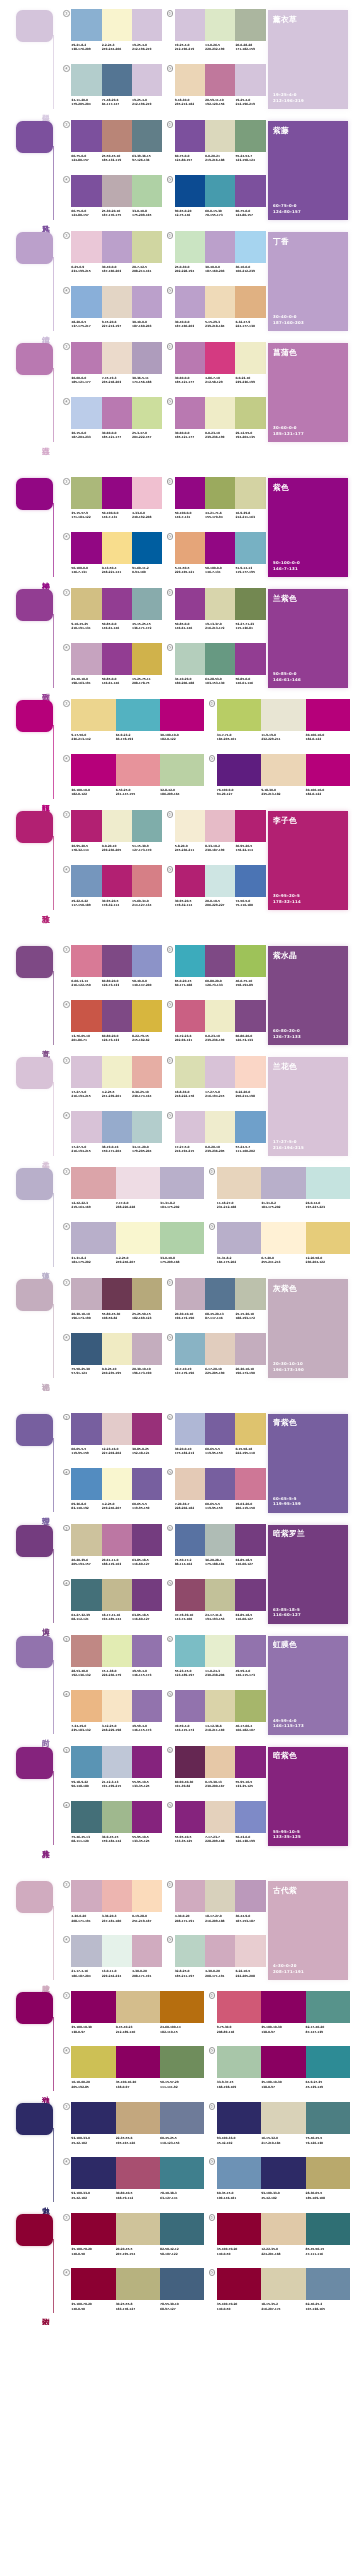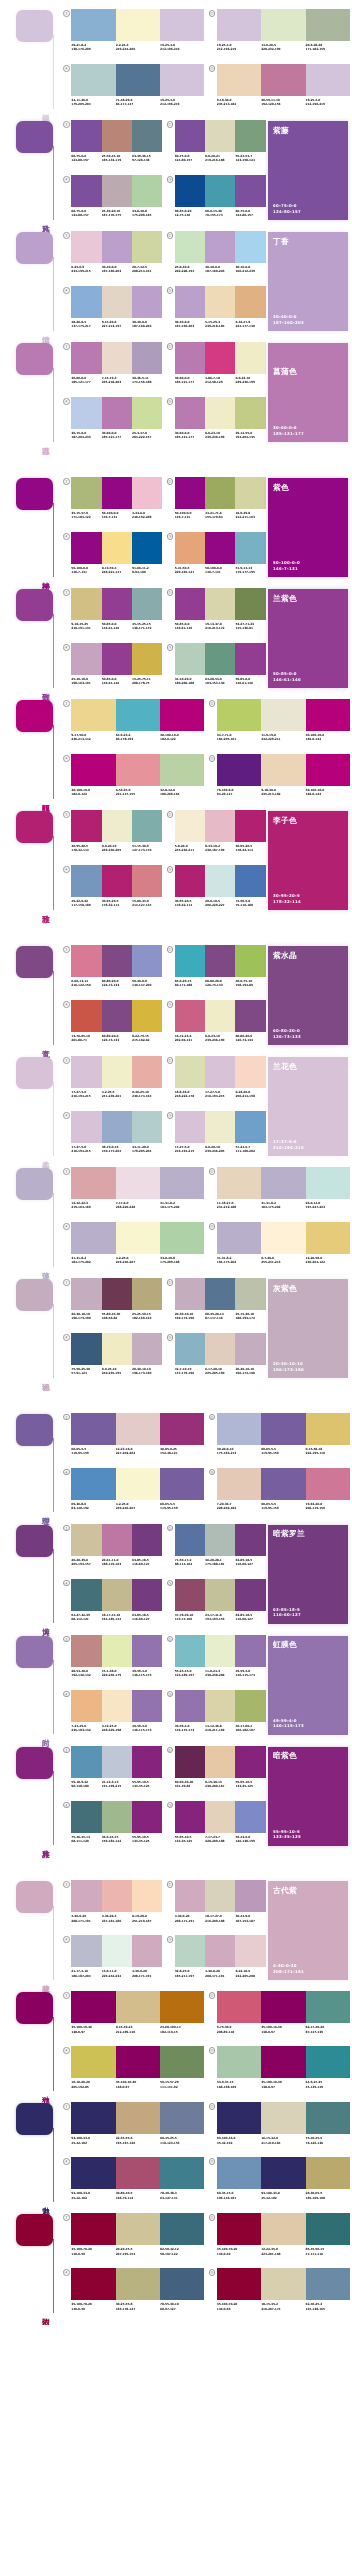--- a/index.html
+++ b/index.html
@@ -254,20 +254,27 @@
                 <span class="cmyk">20-59-11-10</span>
                 <span class="rgb">192-120-156</span>
               </div>
               <div class="code">
                 <span class="cmyk">19-25-4-0</span>
                 <span class="rgb">212-196-219</span>
               </div>
             </div>
           </div>
         </div>
+        <div class="big" style="background: rgb(212, 196, 219); box-shadow: rgba(212, 196, 219, 0.267) 0px 0px 4.1px;">
+          <div class="big-name" style="color: rgb(255, 255, 255);">薰衣草</div>
+          <div class="big-codes" style="color: rgb(255, 255, 255);">
+            <span>19-25-4-0</span>
+            <span>212-196-219</span>
+          </div>
+        </div>
       </div>
       <div class="section">
         <div class="left-col">
           <div class="chip" style="background: rgb(124, 80, 157); box-shadow: rgba(124, 80, 157, 0.333) 0px 0px 3.1px;"></div>
           <div class="vrule" style="background: rgb(124, 80, 157); opacity: 0.65;"></div>
           <div class="mood" style="color: rgb(124, 80, 157);">风雅</div>
         </div>
         <div class="grid">
           <div class="palette">
             <div class="pal-head">
@@ -584,21 +591,21 @@
                 <span class="rgb">239-236-199</span>
               </div>
               <div class="code">
                 <span class="cmyk">29-12-55-0</span>
                 <span class="rgb">194-204-135</span>
               </div>
             </div>
           </div>
         </div>
         <div class="big" style="background: rgb(185, 121, 177); box-shadow: rgba(185, 121, 177, 0.267) 0px 0px 4.1px;">
-          <div class="big-name" style="color: rgb(255, 255, 255); margin-top: 19px;">菖蒲色</div>
+          <div class="big-name" style="color: rgb(255, 255, 255);">菖蒲色</div>
           <div class="big-codes" style="color: rgb(255, 255, 255);">
             <span>30-60-0-0</span>
             <span>185-121-177</span>
           </div>
         </div>
       </div>
     </div>
     <div class="page-gap"></div>
     <div class="page">
       <div class="section">
@@ -1586,20 +1593,27 @@
                 <span class="cmyk">60-65-5-5</span>
                 <span class="rgb">119-95-159</span>
               </div>
               <div class="code">
                 <span class="cmyk">19-63-20-0</span>
                 <span class="rgb">206-119-150</span>
               </div>
             </div>
           </div>
         </div>
+        <div class="big" style="background: rgb(119, 95, 159); box-shadow: rgba(119, 95, 159, 0.267) 0px 0px 4.1px;">
+          <div class="big-name" style="color: rgb(255, 255, 255);">青紫色</div>
+          <div class="big-codes" style="color: rgb(255, 255, 255);">
+            <span>60-65-5-5</span>
+            <span>119-95-159</span>
+          </div>
+        </div>
       </div>
       <div class="section">
         <div class="left-col">
           <div class="chip" style="background: rgb(116, 60, 127); box-shadow: rgba(116, 60, 127, 0.333) 0px 0px 3.1px;"></div>
           <div class="vrule" style="background: rgb(116, 60, 127); opacity: 0.65;"></div>
           <div class="mood" style="color: rgb(116, 60, 127);">博大</div>
         </div>
         <div class="grid">
           <div class="palette">
             <div class="pal-head">

